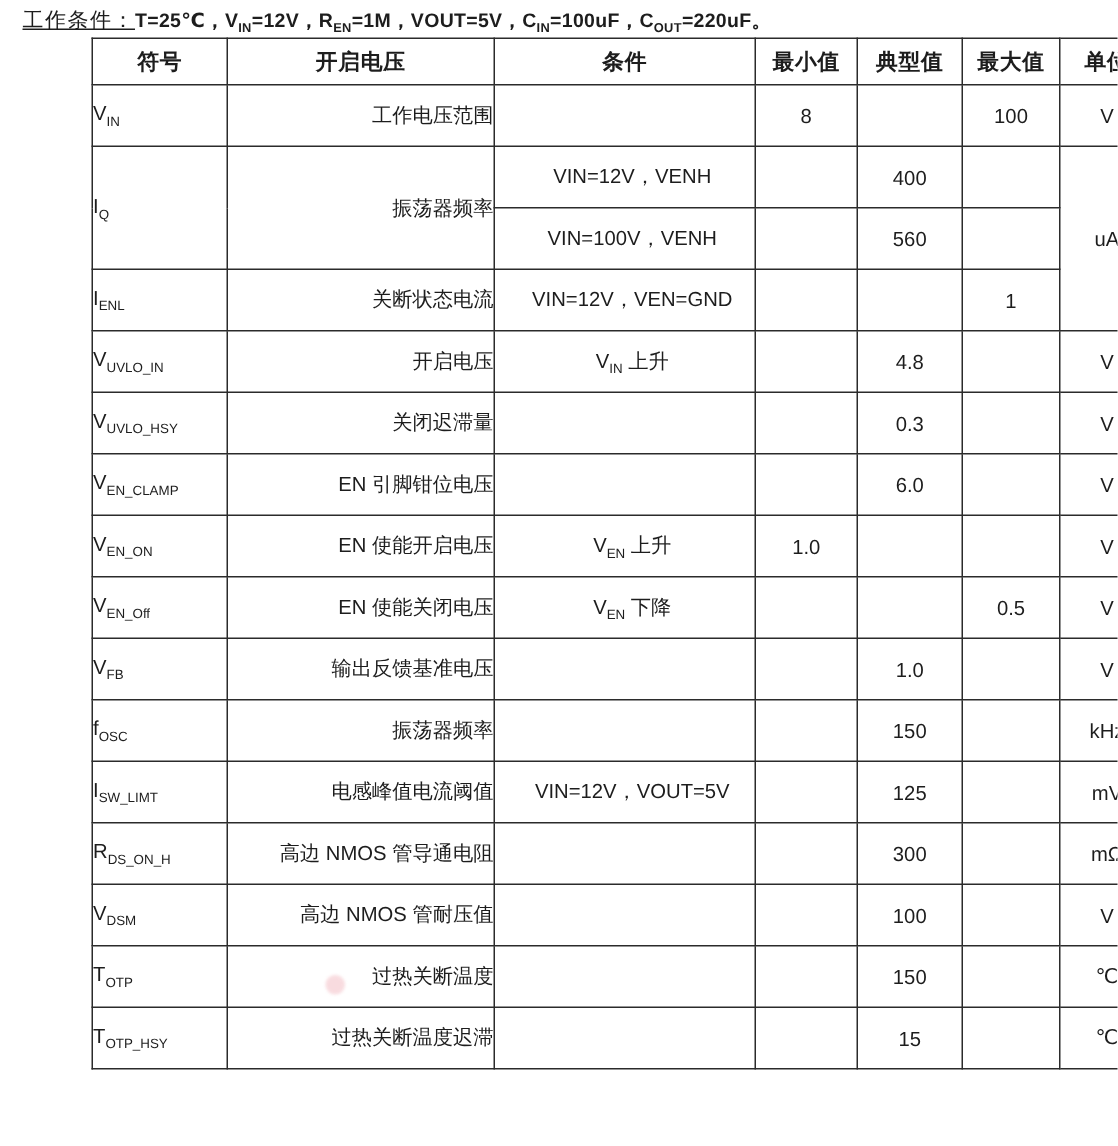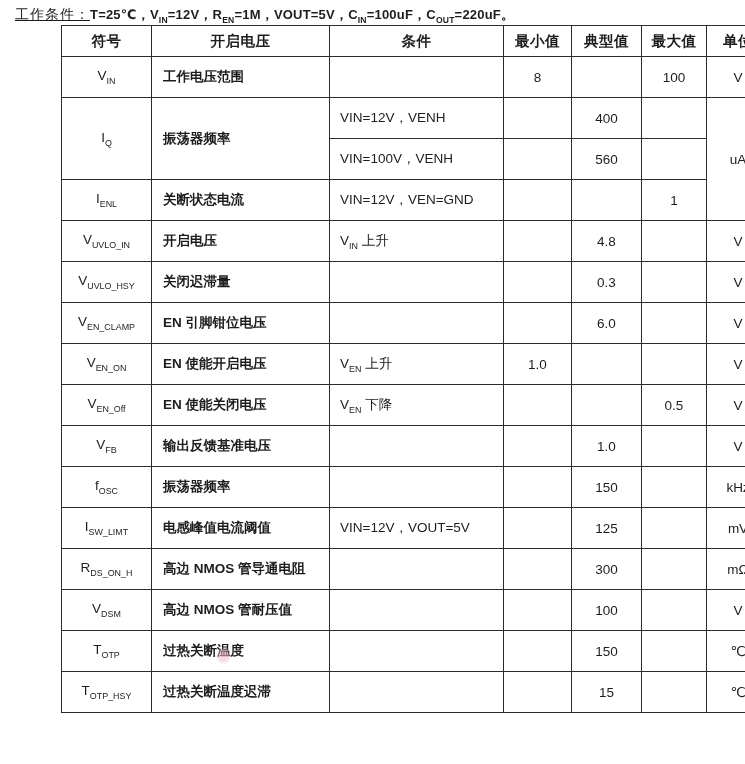--- a/index.html
+++ b/index.html
@@ -56,23 +56,23 @@
     height:31px;
     font-size:14.5px;
     font-weight:700;
     text-align:center;
     letter-spacing:.5px;
   }
   table.spec td{
     height:41px;
     font-size:13.5px;
   }
-  .cell-symbol{text-align:center;font-size:13px;}
-  .cell-param{text-align:left;padding-left:11px;font-weight:bold;}
-  .cell-condition{text-align:left;padding-left:10px;}
+  .cell-symbol{font-size:13px;}
+  .cell-param{text-align:right;padding-left:11px;}
+  .cell-condition{text-align:center;padding-left:10px;}
   .cell-min,.cell-typ,.cell-max,.cell-unit{text-align:center;}
   .watermark-dot{
     position:absolute;
     left:217px;top:650px;
     width:13px;height:13px;
     border-radius:50%;
     background:var(--watermark);
     opacity:.55;
     filter:blur(1px);
     pointer-events:none;

